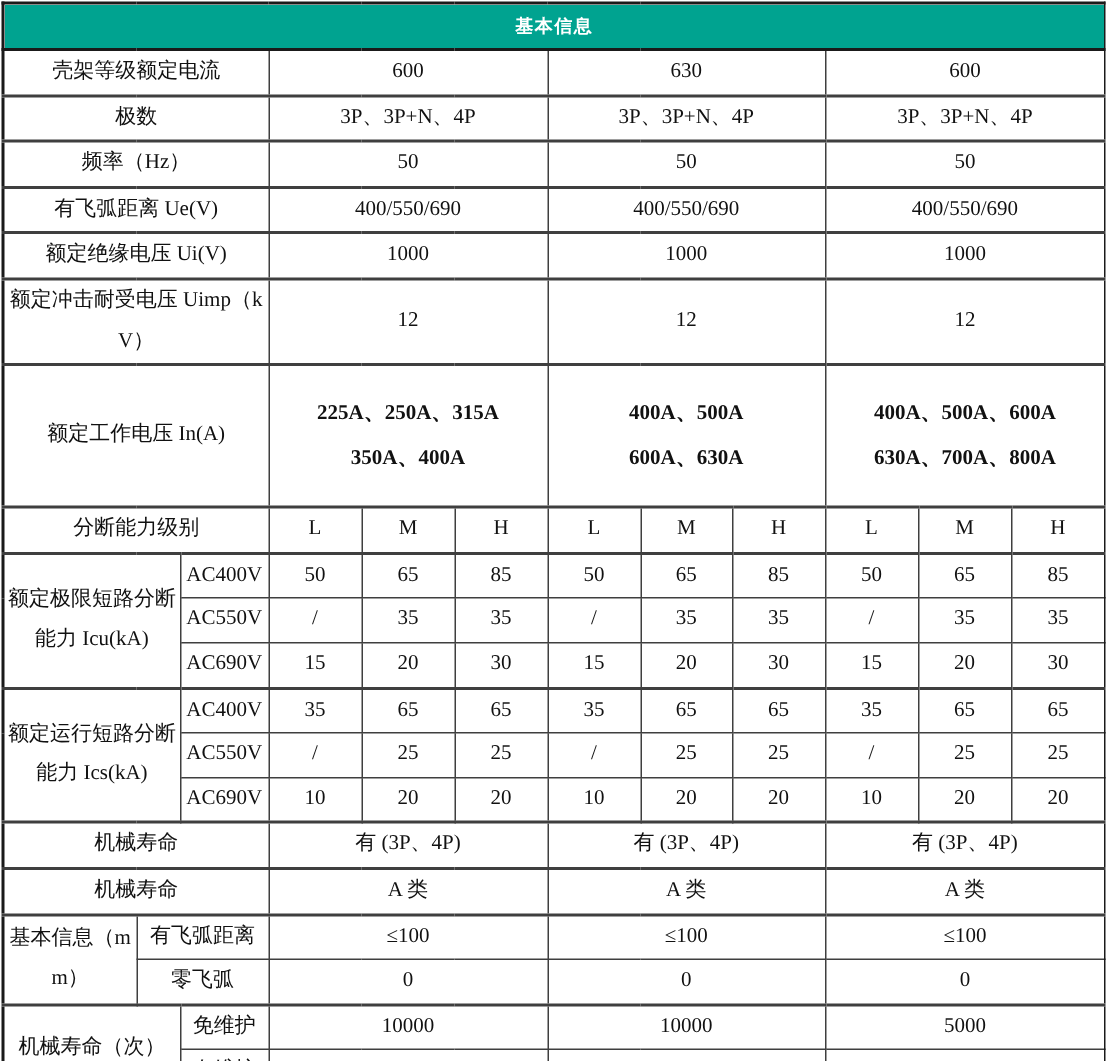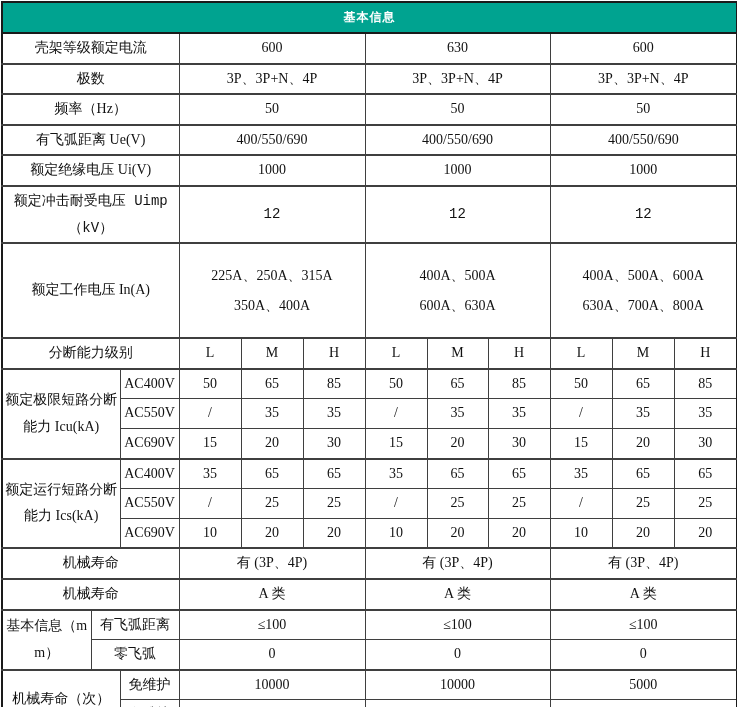--- a/index.html
+++ b/index.html
@@ -35,26 +35,26 @@
     background: var(--header-bg, #00A390);
     color: var(--header-text, #ffffff);
     font-weight: bold;
     font-size: 12px;
     height: 27px;
     line-height: 1.4;
     border: 2px solid #1a1a1a;
     letter-spacing: 1px;
   }
   tr.r28 { height: 28px; }
-  tr.r47 { height: 47px; font-family: Liberation Mono, monospace; }
+  tr.r47 { height: 47px; }
   tr.r95 { height: 95px; }
   tr.gt > td { border-top-width: 2px; }
   td.mj { border-left-width: 2px; }
   td.lbl { }
-  .two-line div { line-height: 2.1; }
+  .two-line div { line-height: 2.1; font-weight: bold; }
 </style>
 </head>
 <body>
 
 <div class="wrap">
 <table class="spec">
   <colgroup>
     <col style="width:89px">
         <col style="width:29px">
         <col style="width:59px">

